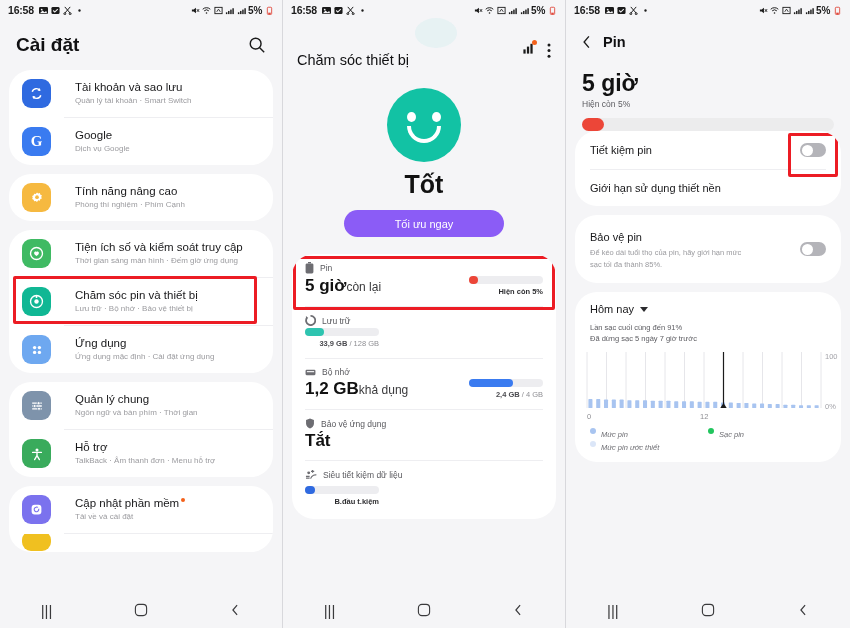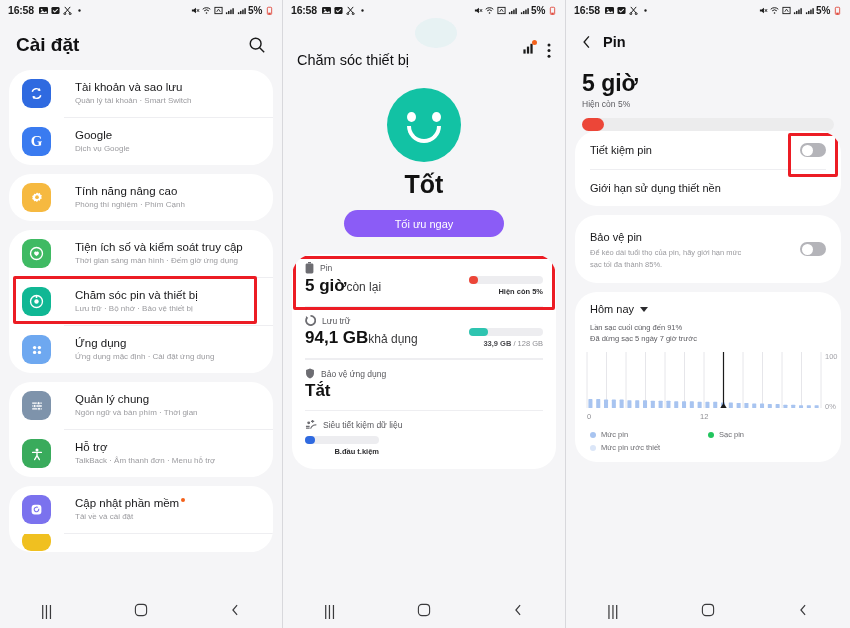--- a/index.html
+++ b/index.html
@@ -119,21 +119,21 @@
   .tog-label { font-size: 11px; color: #18181a; }
   .tog-label-sub { font-size: 7.5px; color: #9b9b9f; line-height: 12px; margin-top: 2px; max-width: 160px; }
   .toggle { width: 26px; height: 14px; border-radius: 9px; background: #b4b4b9; position: relative; flex: 0 0 26px; }
   .toggle b { position: absolute; width: 11px; height: 11px; border-radius: 50%; background: #fff; top: 1.5px; left: 1.5px; display: block; }
   .today-head { display: flex; align-items: center; gap: 6px; padding: 11px 15px 0 15px; }
   .today-label { font-size: 11px; color: #18181a; }
   .caret { width: 0; height: 0; border-left: 4px solid transparent; border-right: 4px solid transparent; border-top: 5px solid #2b2b2e; }
   .today-line { font-size: 7.5px; color: #5c5c61; padding: 0 15px; line-height: 11px; }
   .chart-wrap { position: relative; margin: 6px 6px 0 8px; height: 74px; }
   .legend { display: flex; flex-wrap: wrap; padding: 4px 15px 0 15px; font-size: 7.5px; color: #6d6d72; }
-  .leg { display: flex; align-items: center; gap: 5px; width: 50%; line-height: 13px; }
+  .leg { display: flex; align-items: flex-start; gap: 5px; width: 50%; line-height: 13px; font-style: italic; }
   .dot { width: 6px; height: 6px; border-radius: 50%; display: inline-block; flex: 0 0 6px; }
 </style>
 </head>
 <body>
 
 <div class="screens">
 
   <div class="phone">
     <div class="statusbar">
       <span class="sb-time">16:58</span>
@@ -460,33 +460,50 @@
 
       <div class="dc-item">
         <div class="dc-head">
           <svg width="11" height="11" viewBox="0 0 12 12">
               <path d="M6 1 A5 5 0 1 1 2.2 3" stroke="#6d6d72" stroke-width="2" fill="none"></path>
               <path d="M1 1 L3.6 3.4 L1 4.2Z" fill="#6d6d72"></path>
             </svg>
           <span class="dc-head-label">Lưu trữ</span>
         </div>
         <div class="dc-main">
-          <div class="dc-value">
-            <span>94,1 GB</span><small>khả dụng</small>
-          </div>
           <div class="dc-right">
             <div class="bar">
                 <i style="width:26%;background:#2ec4b0"></i>
               </div>
             <div class="dc-cap"><b>33,9 GB</b><span> / 128 GB</span></div>
           </div>
         </div>
       </div>
       <div class="dc-div"></div>
 
+      <div class="dc-item">
+        <div class="dc-head">
+          <svg width="11" height="9" viewBox="0 0 12 10">
+              <rect x="0.5" y="2" width="11" height="6" rx="1.2" fill="#6d6d72"></rect>
+              <rect x="2" y="3.4" width="8" height="1.3" fill="#f5f5f7"></rect>
+            </svg>
+          <span class="dc-head-label">Bộ nhớ</span>
+        </div>
+        <div class="dc-main">
+          <div class="dc-value">
+            <span>1,2 GB</span><small>khả dụng</small>
+          </div>
+          <div class="dc-right">
+            <div class="bar">
+                <i style="width:60%;background:#3a7bf0"></i>
+              </div>
+            <div class="dc-cap"><b>2,4 GB</b><span> / 4 GB</span></div>
+          </div>
+        </div>
+      </div>
       <div class="dc-div"></div>
 
       <div class="dc-item">
         <div class="dc-head">
           <svg width="10" height="11" viewBox="0 0 10 12">
               <path d="M5 0.5 L9.3 2.2 V6 C9.3 8.8 7.3 10.6 5 11.5 C2.7 10.6 0.7 8.8 0.7 6 V2.2Z" fill="#6d6d72"></path>
             </svg>
           <span class="dc-head-label">Bảo vệ ứng dụng</span>
         </div>
         <div class="dc-main">

